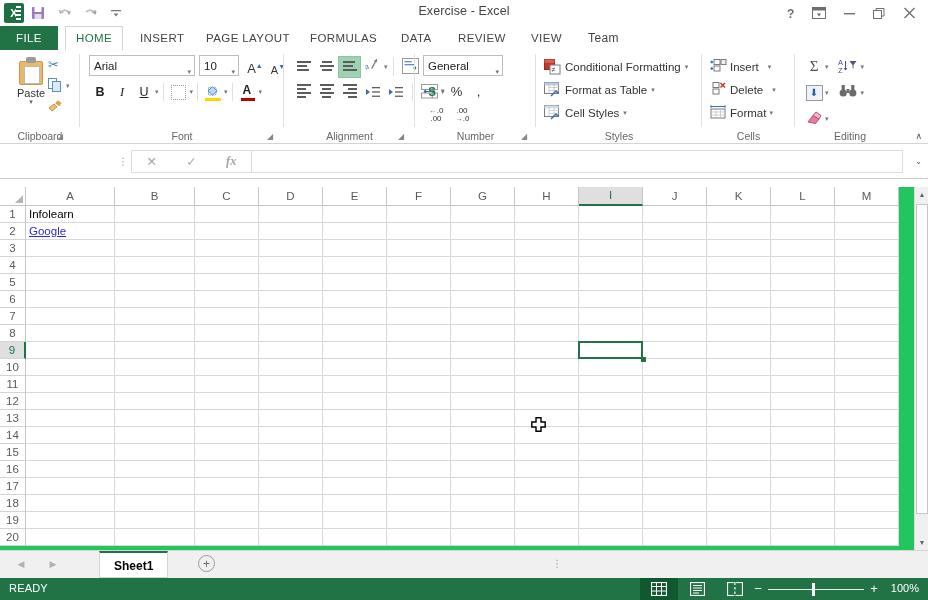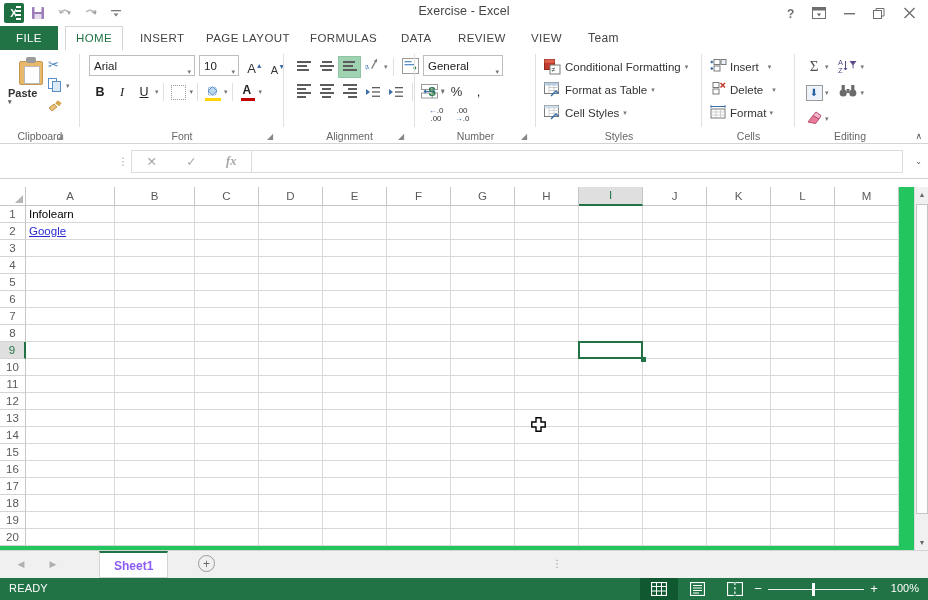--- a/index.html
+++ b/index.html
@@ -67,21 +67,21 @@
   .rgroup { position:absolute; top:0; height:93px; }
   .rgroup .glabel {
     position:absolute; bottom:1px; left:0; width:100%; text-align:center;
     font-size:10.5px; color:#666;
   }
   .rgroup .gdiv { position:absolute; right:0; top:4px; bottom:16px; width:1px; background:#e0e0e0; }
   .dlg { position:absolute; bottom:2px; right:3px; width:9px; height:9px; color:#888; font-size:8px; }
 
   
   #g-clipboard { left:0; width:80px; }
-  .paste-btn { position:absolute; left:8px; top:6px; width:46px; text-align:left;font-weight:bold; }
+  .paste-btn { position:absolute; left:8px; top:6px; width:46px; text-align:center; }
   .clipboard-ico { width:30px; height:30px; margin:0 auto; position:relative; }
   .cb-body { position:absolute; left:3px; top:5px; width:24px; height:24px; background:#e8b96a; border:1px solid #c9974a; border-radius:2px;}
   .cb-clip { position:absolute; left:10px; top:1px; width:10px; height:6px; background:#9c9c9c; border-radius:2px;}
   .cb-page { position:absolute; left:8px; top:10px; width:16px; height:18px; background:#fff; border:1px solid #b9b9b9;}
   .paste-lbl { font-size:11px; color:#333; margin-top:1px; }
   .paste-caret { font-size:7px; color:#666; line-height:6px; }
   .cb-side { position:absolute; left:44px; top:4px; width:34px; }
   .cb-item { height:21px; display:flex; align-items:center; gap:2px; padding-left:4px; }
   .ico-sm { width:16px; height:16px; display:inline-block; position:relative; }
   .caret { font-size:7px; color:#777; }
@@ -231,21 +231,21 @@
     background:#fdfdfd; border:1px solid #c5c5c5; }
 
   
   .sheetbar { position:absolute; left:0; top:550px; width:928px; height:28px;
     background:#f0f0f0; border-top:1px solid #d4d4d4; }
   .navbtns { position:absolute; left:14px; top:4px; display:flex; gap:18px; }
   .navbtn { font-size:9px; color:#b0b0b0; width:14px; text-align:center; line-height:18px; }
   .stab {
     position:absolute; left:99px; top:0; height:27px; line-height:26px; padding:0 14px;
     background:#fff; border:1px solid #d4d4d4; border-top:2px solid #217346;
-    font-size:12px; font-weight:bold; color:#8b5cf6;
+    font-size:12px; font-weight:bold; color:#000000;
   }
   .addsheet { position:absolute; left:198px; top:4px; width:17px; height:17px;
     border:1px solid #9a9a9a; border-radius:50%; color:#666; font-size:12px;
     display:flex; align-items:center; justify-content:center; line-height:14px; }
   .sb-dots { position:absolute; left:552px; top:8px; font-size:10px; color:#9a9a9a; line-height:9px;}
 
   
   .statusbar { position:absolute; left:0; top:578px; width:928px; height:22px;
     background:#217346; color:#fff; }
   .stat-ready { position:absolute; left:9px; top:4px; font-size:11px; letter-spacing:.2px; }

